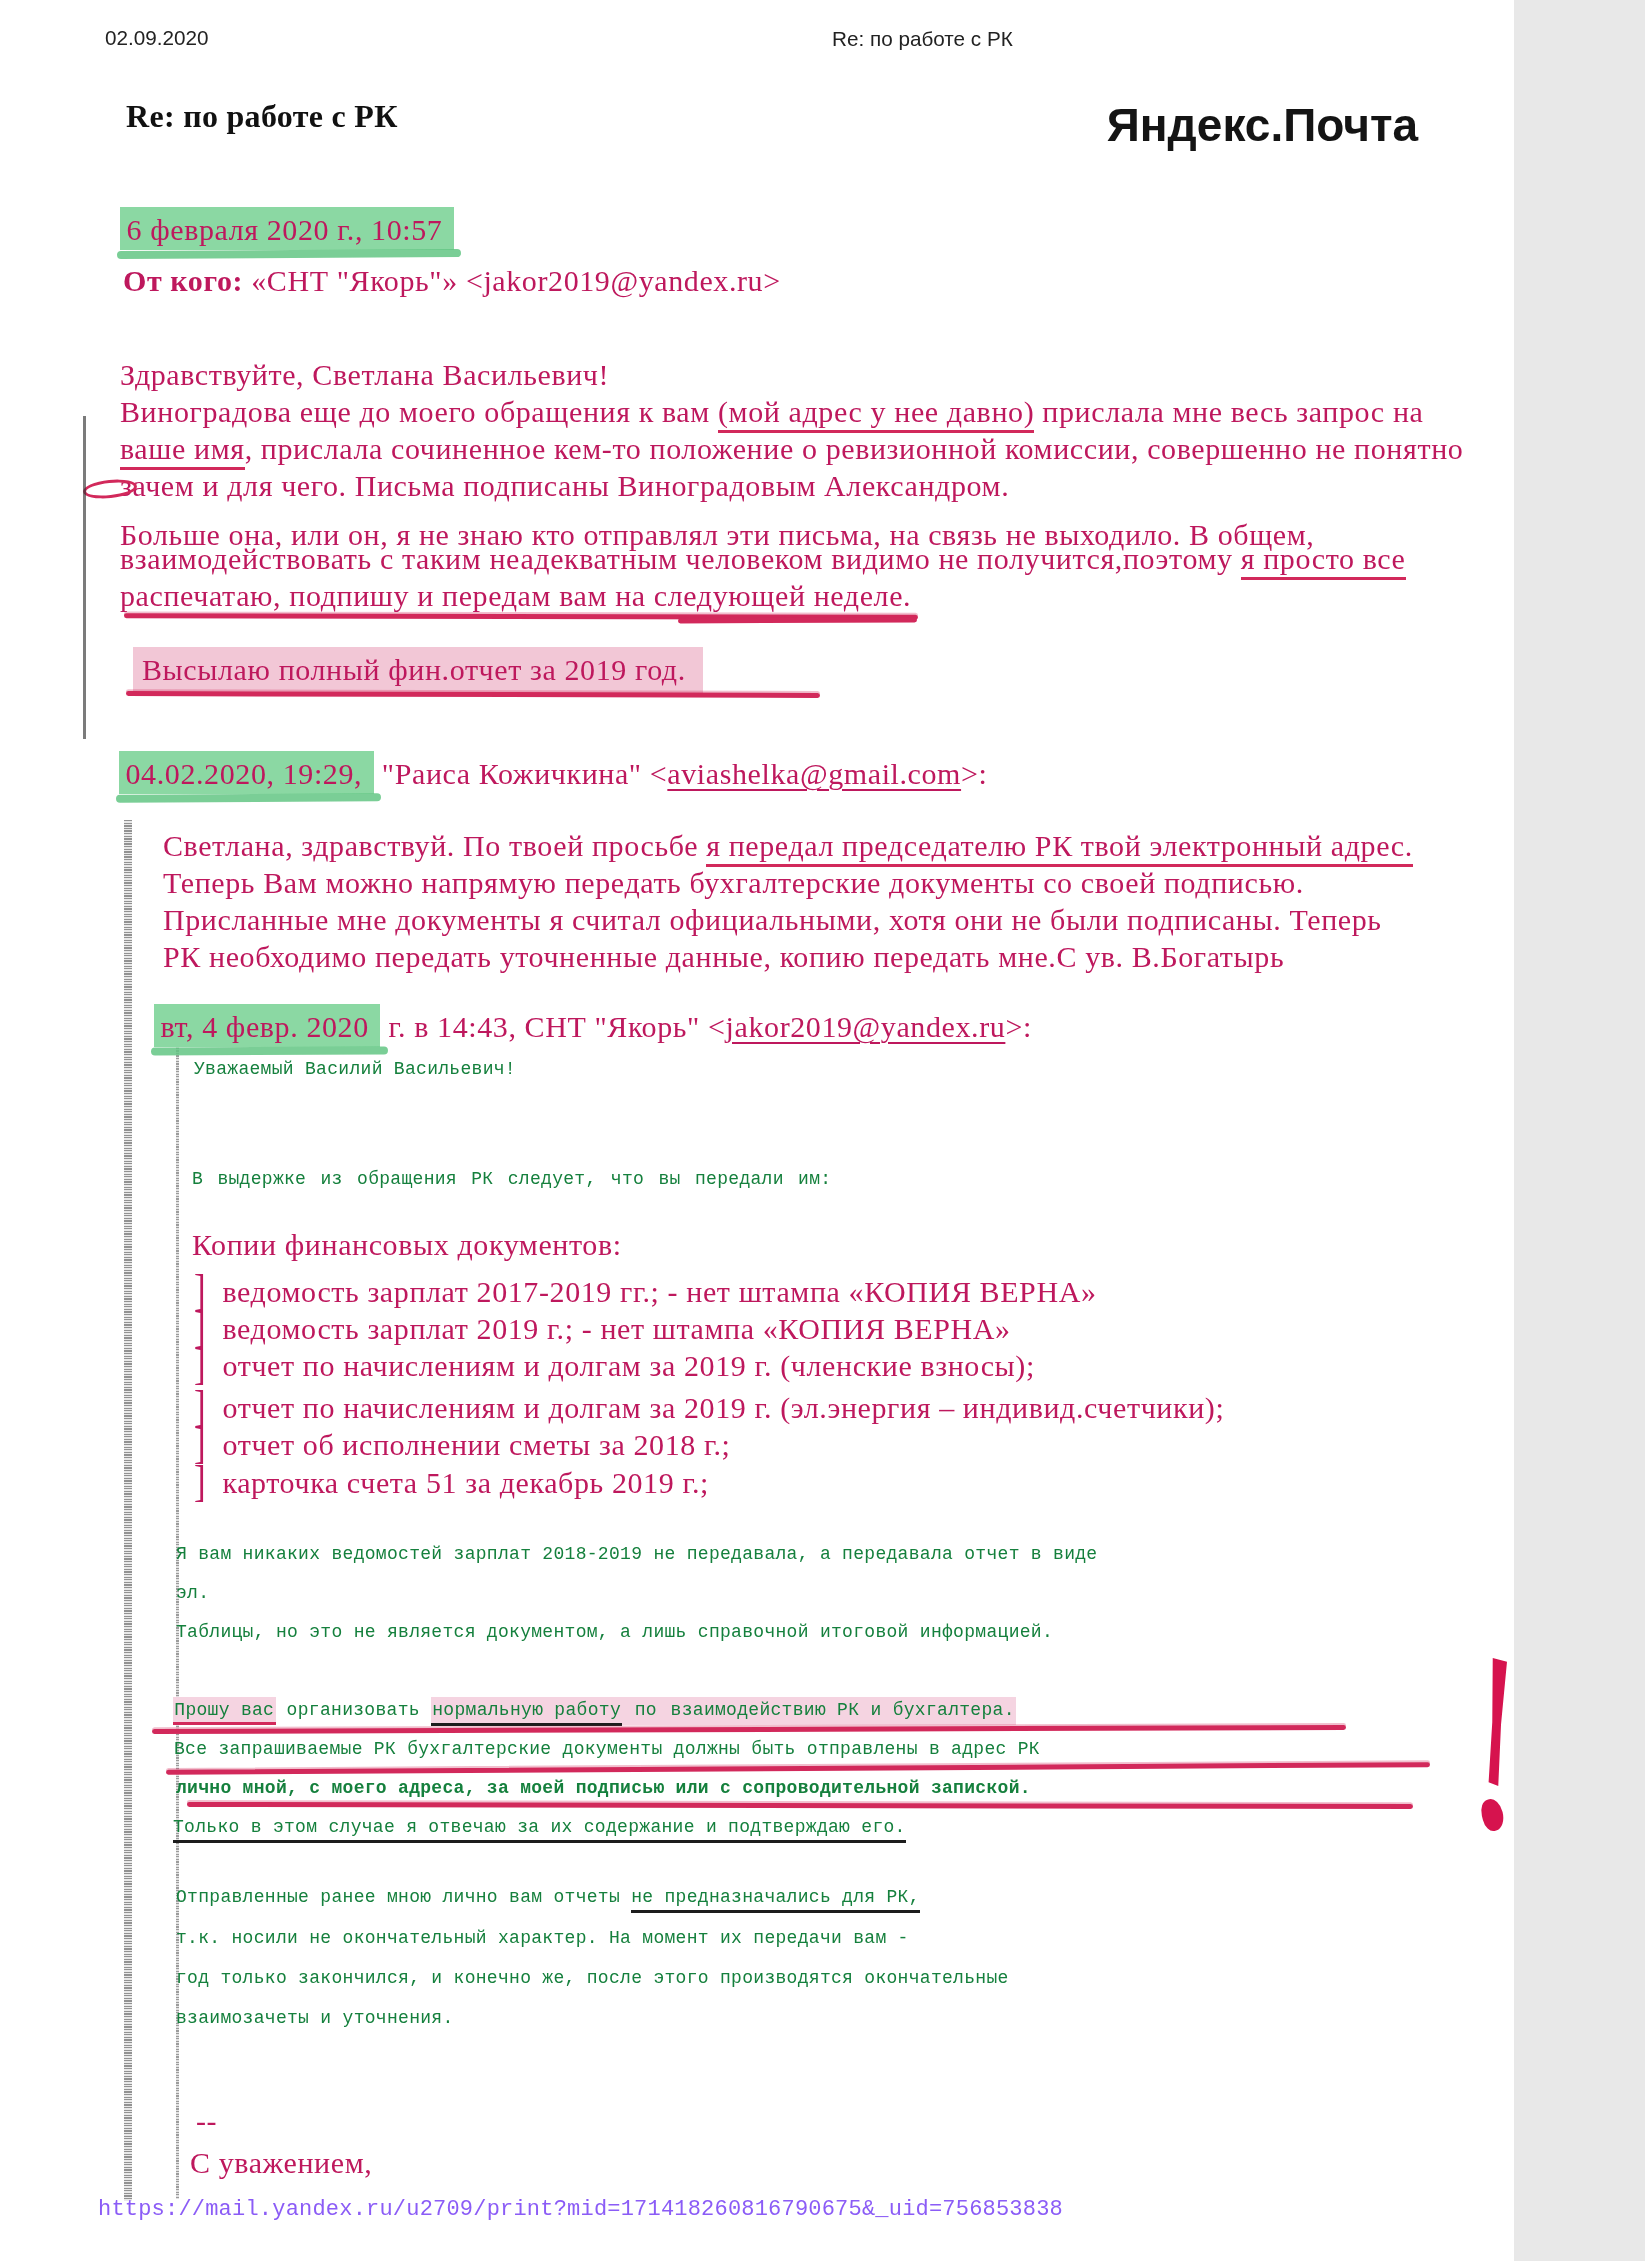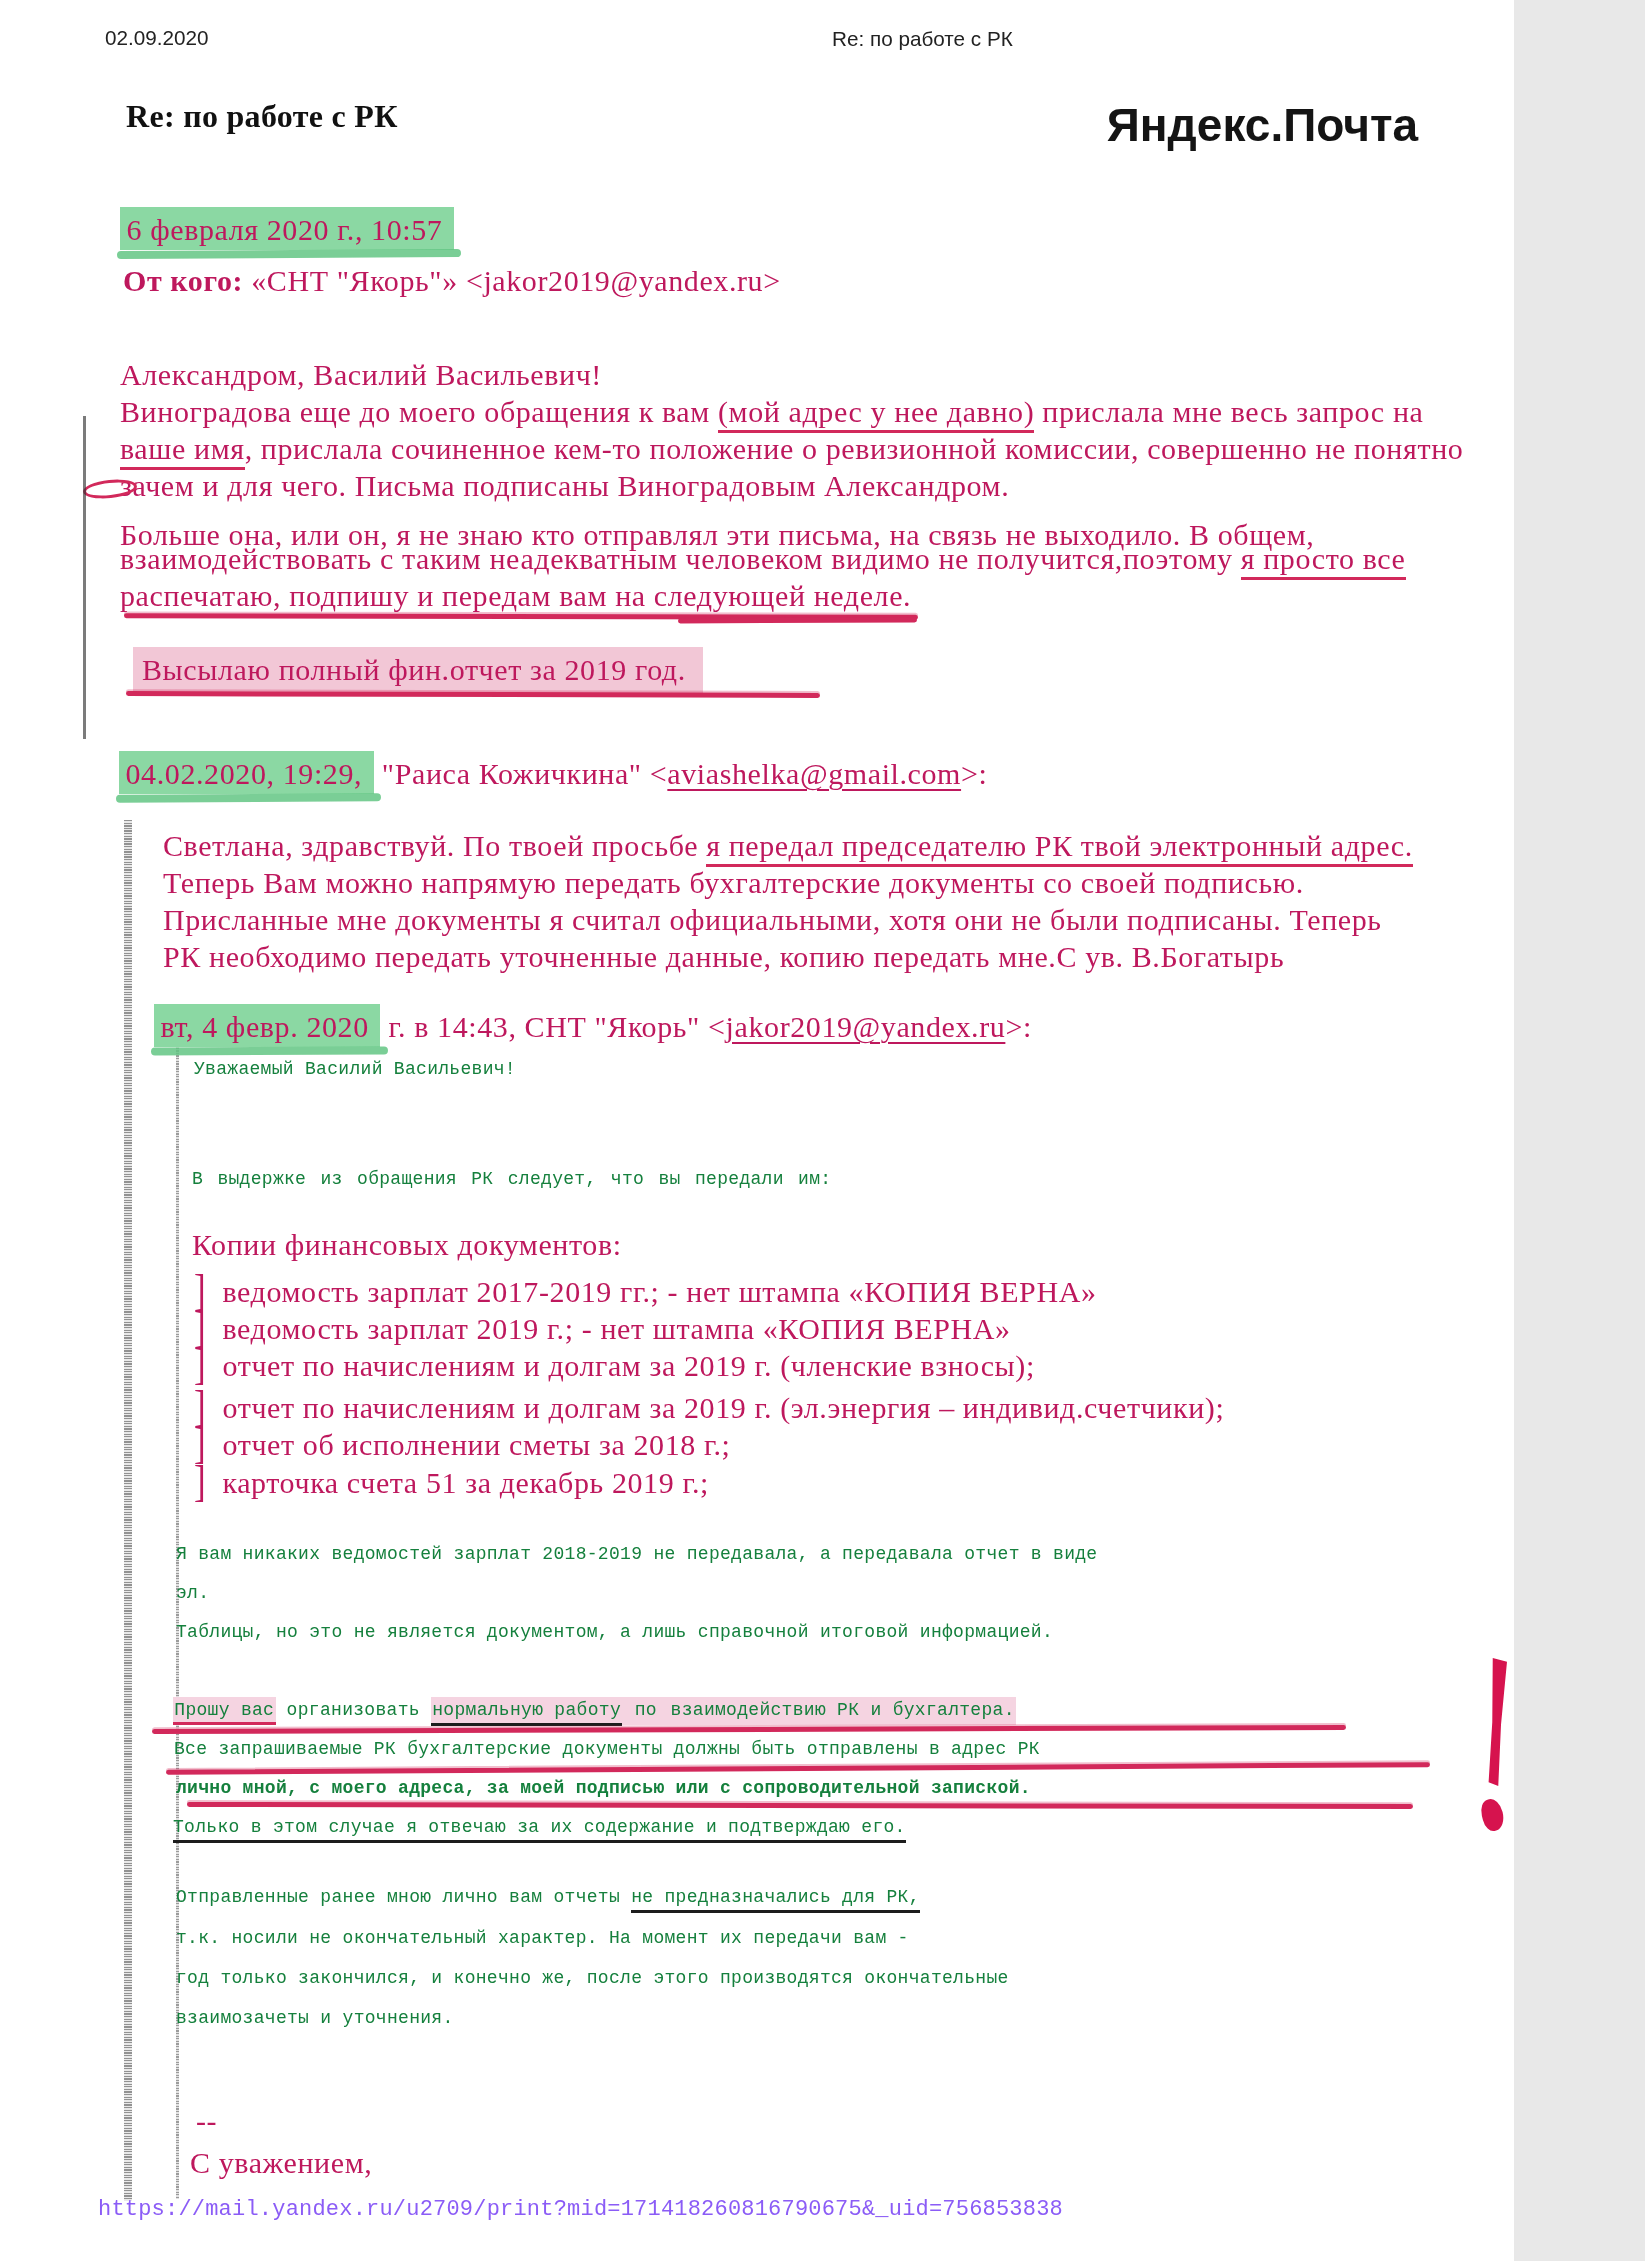--- a/index.html
+++ b/index.html
@@ -46,21 +46,21 @@
   <div class="line subject" style="left:126px;top:98px;">Re: по работе с РК</div>
   <div class="line brand" style="right:96px;top:98px;">Яндекс.Почта</div>
 
   <div class="line" style="left:120px;top:207px;">
     <span class="hl-green serif"><span>6 февраля 2020 г., 10:57</span></span>
   </div>
   <div class="line serif" style="left:123px;top:262px;">
     <span class="b">От кого:</span><span> «СНТ "Якорь"» &lt;jakor2019@yandex.ru&gt;</span>
   </div>
 
-  <div class="line serif" style="left:120px;top:356px;">Александром, Василий Васильевич!</div>
+  <div class="line serif" style="left:120px;top:356px;">Здравствуйте, Светлана Васильевич!</div>
   <div class="line serif" style="left:120px;top:393px;">
     <span>Виноградова еще до моего обращения к вам </span><span class="ru">(мой адрес у нее давно)</span><span> прислала мне весь запрос на</span>
   </div>
   <div class="line serif" style="left:120px;top:430px;">
     <span class="ru">ваше имя</span><span>, прислала сочиненное  кем-то положение о ревизионной комиссии, совершенно не понятно</span>
   </div>
   <div class="line serif" style="left:120px;top:467px;">зачем и для чего. Письма подписаны Виноградовым Александром.</div>
   <div class="line serif" style="left:120px;top:516px;">Больше она, или он,  я не знаю кто  отправлял эти письма,  на связь не выходило.  В общем,</div>
   <div class="line serif" style="left:120px;top:540px;">
     <span>взаимодействовать с таким неадекватным человеком  видимо не получится,поэтому </span><span class="ru">я просто все</span>

